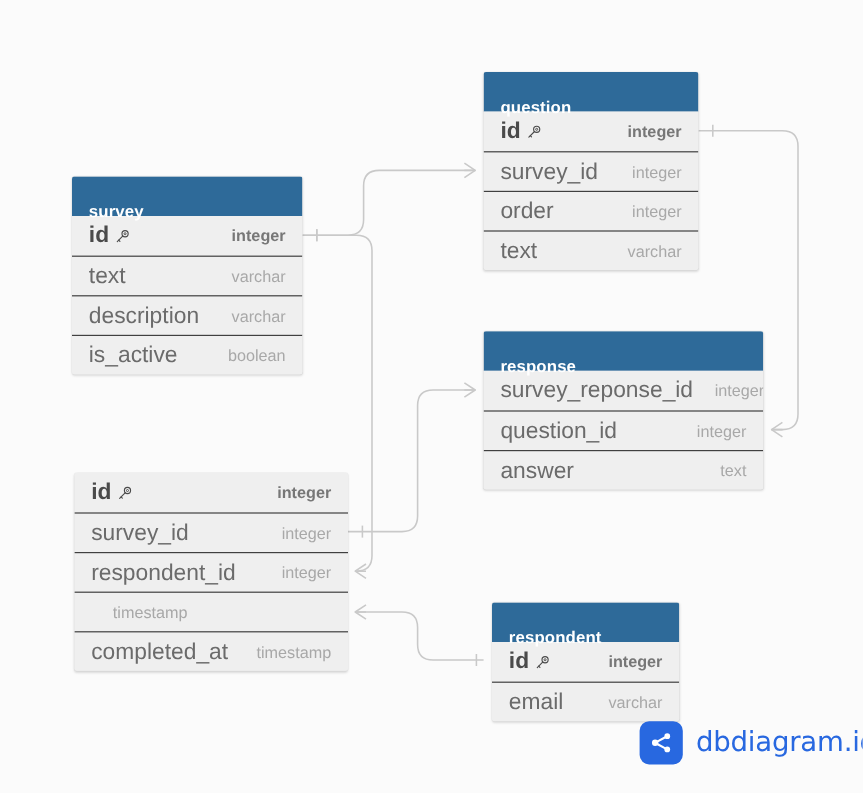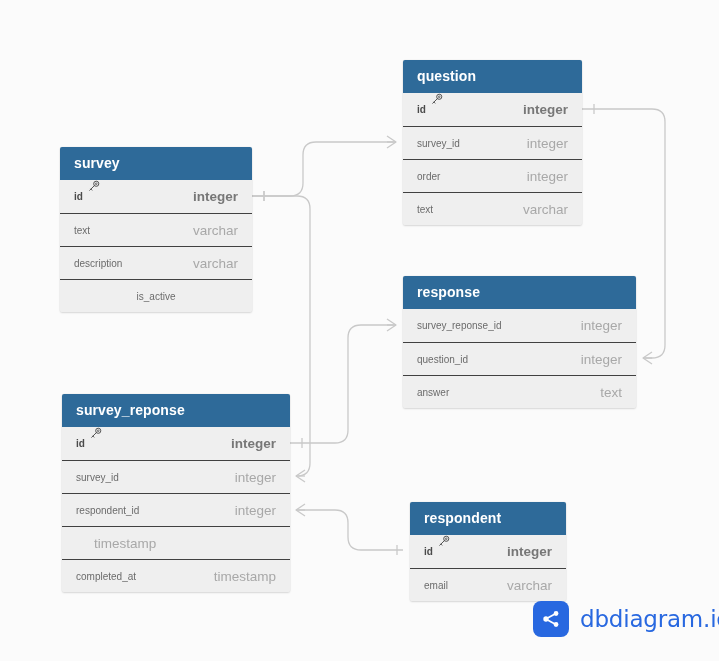--- a/index.html
+++ b/index.html
@@ -36,43 +36,43 @@
     z-index: 5;
   }
   .table-header {
     background: #2e6a99;
     color: #ffffff;
     font-size: 14px;
     font-weight: bold;
     letter-spacing: 0.1px;
     height: 33px;
     line-height: 33px;
-    padding: 0 14px;
+    padding: 13px 14px;
     white-space: nowrap;
     box-sizing: border-box;
   }
   .field {
     height: 33px;
     line-height: 33px;
     padding: 0 14px;
     display: flex;
     align-items: center;
     justify-content: space-between;
     box-sizing: border-box;
     background: #efefef;
     white-space: nowrap;
   }
   .field + .field {
     border-top: 1px solid #404040;
   }
   .field-name {
-    font-size: 10px;
+    font-size: 19px;
     color: #6b6b6b;
     display: flex;
-    align-items: flex-start;
+    align-items: center;
     gap: 5px;
   }
   .field-type {
     font-size: 13.5px;
     color: #a8a8a8;
     padding-left: 18px;
   }
   .field.pk .field-name {
     color: #4a4a4a;
     font-weight: bold;
@@ -175,21 +175,21 @@
             <span>text</span>
           </span>
           <span class="field-type">varchar</span>
         </div>
         <div class="field" style="background: rgb(239, 239, 239);">
           <span class="field-name">
             <span>description</span>
           </span>
           <span class="field-type">varchar</span>
         </div>
-        <div class="field" style="background: rgb(239, 239, 239); flex-direction: column;">
+        <div class="field" style="background: rgb(239, 239, 239);">
           <span class="field-name">
             <span>is_active</span>
           </span>
           <span class="field-type">boolean</span>
         </div>
       </div>
       <div class="table" style="left: 403px; top: 60px; width: 179px;">
         <div class="table-header" style="background: rgb(46, 106, 153);">question</div>
         <div class="field pk" style="background: rgb(239, 239, 239);">
           <span class="field-name">
@@ -239,21 +239,20 @@
           <span class="field-type">integer</span>
         </div>
         <div class="field" style="background: rgb(239, 239, 239);">
           <span class="field-name">
             <span>answer</span>
           </span>
           <span class="field-type">text</span>
         </div>
       </div>
       <div class="table" style="left: 62px; top: 394px; width: 228px;">
-        <div class="table-header" style="background: rgb(46, 106, 153);">survey_reponse</div>
         <div class="field pk" style="background: rgb(239, 239, 239);">
           <span class="field-name">
             <span>id</span>
             <span class="key-icon">
               <svg width="12" height="12" viewBox="0 0 14 14" fill="none">
                 <circle cx="9.6" cy="4.4" r="3.0" stroke="currentColor" stroke-width="1.1"></circle>
                 <circle cx="9.6" cy="4.4" r="1.0" stroke="currentColor" stroke-width="0.9"></circle>
                 <path d="M7.5 6.5 L2.0 12.0" stroke="currentColor" stroke-width="1.1" stroke-linecap="round"></path>
                 <path d="M3.4 10.6 L4.6 11.8" stroke="currentColor" stroke-width="1.1" stroke-linecap="round"></path>
               </svg>

